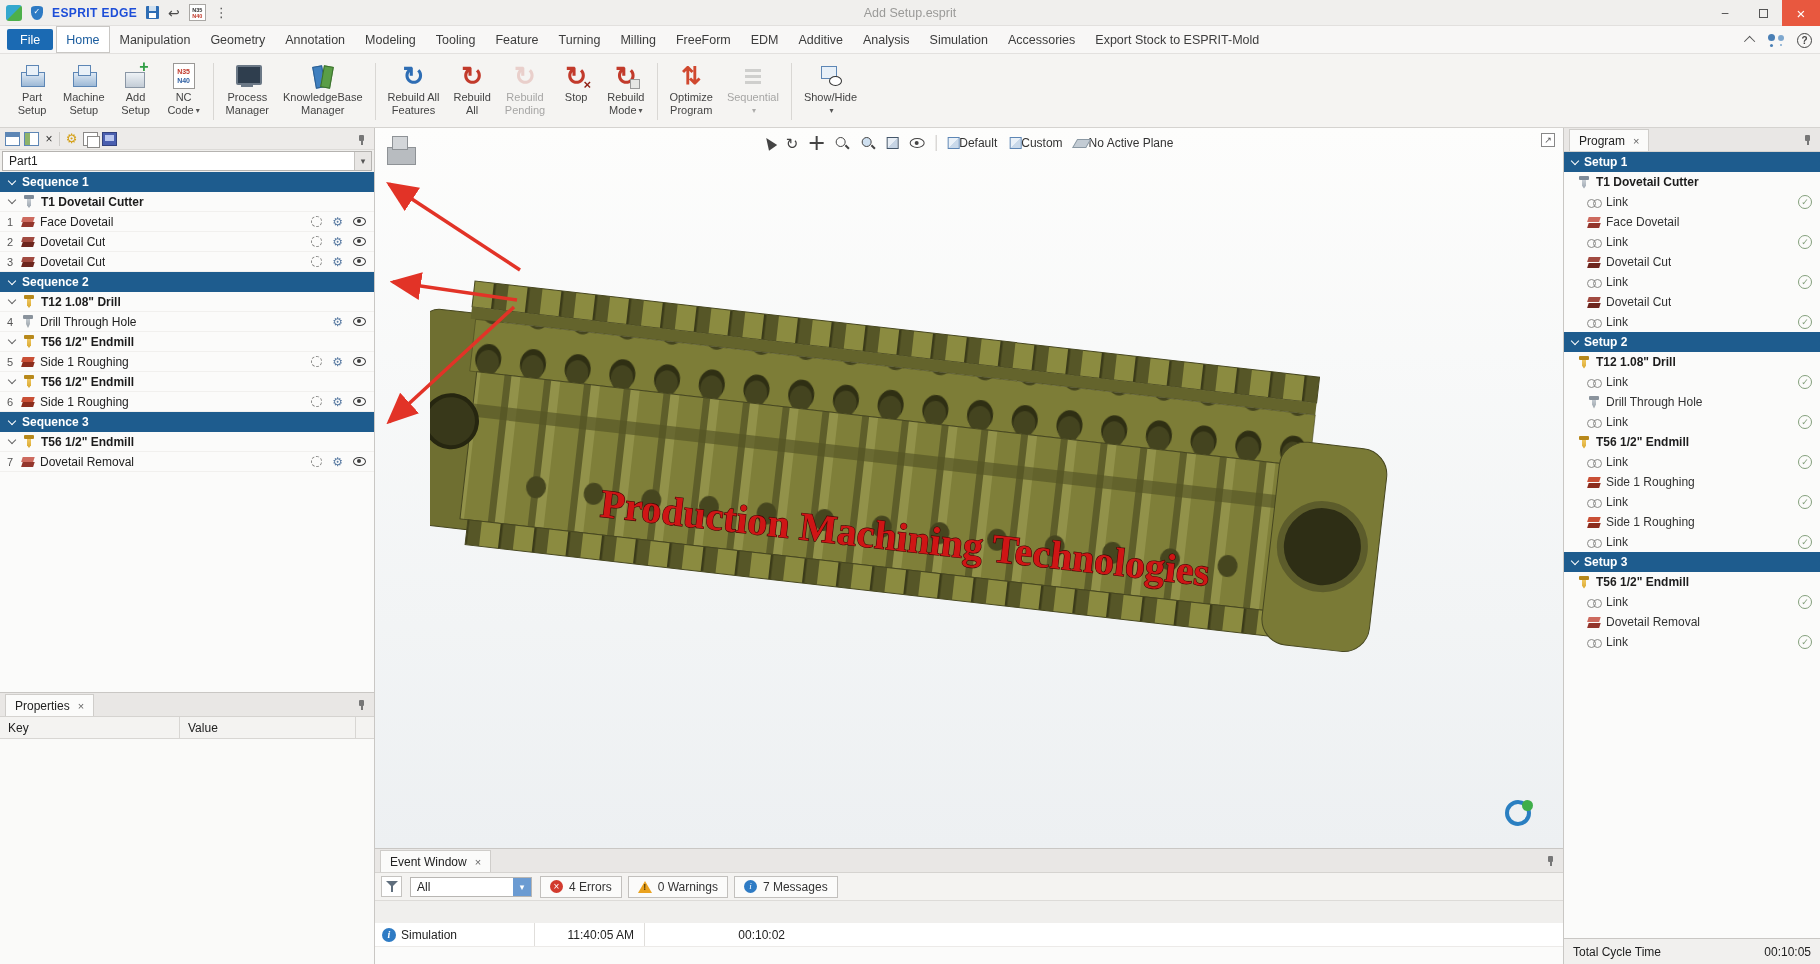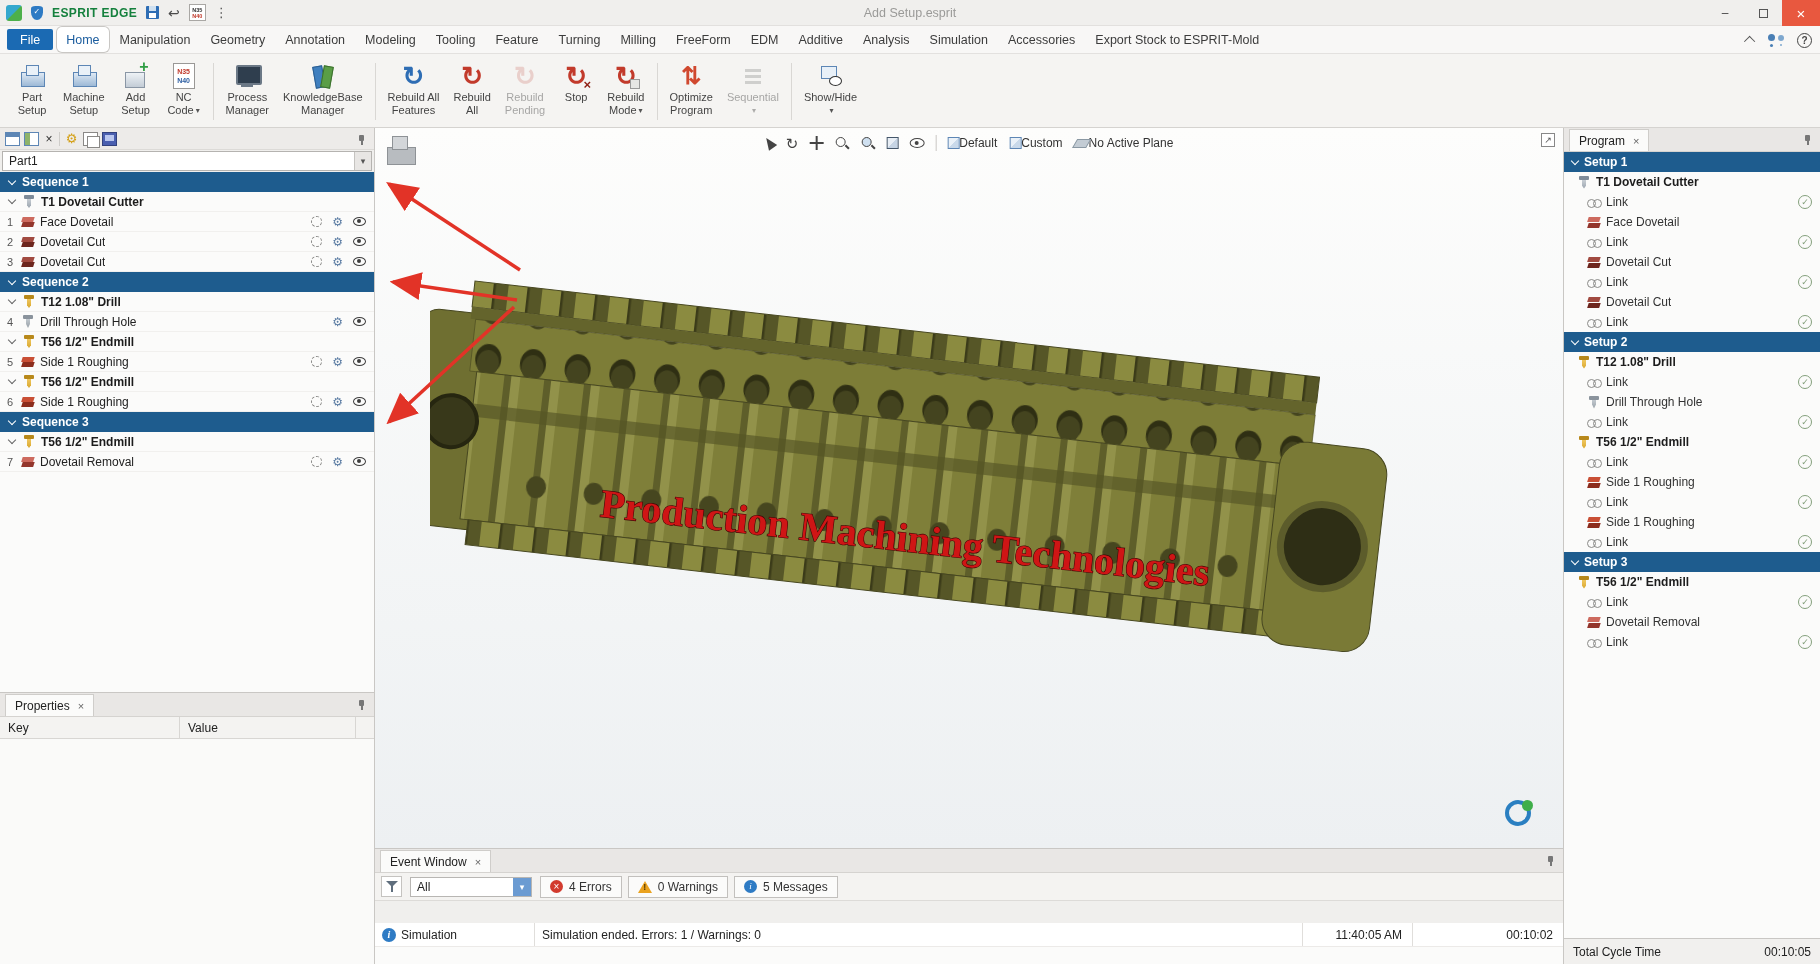--- a/index.html
+++ b/index.html
@@ -4,42 +4,42 @@
 <style>
 *{margin:0;padding:0;box-sizing:border-box;}
 html,body{width:1820px;height:964px;overflow:hidden;font-family:"Liberation Sans",sans-serif;background:#fff;-webkit-user-select:none;user-select:none;}
 #screen{position:relative;width:1820px;height:964px;background:#fff;overflow:hidden;}
 
 
 #titlebar{position:absolute;left:0;top:0;width:1820px;height:26px;background:#f0efed;border-bottom:1px solid #e2e0de;display:flex;align-items:center;padding-left:6px;gap:9px;}
 .logo{width:16px;height:16px;border-radius:3px;background:linear-gradient(135deg,#35a8ce 0 48%,#4db04a 52% 100%);flex:none;}
 .shield{width:12px;height:14px;background:#2e7bc4;border-radius:5px 5px 7px 7px/3px 3px 9px 9px;position:relative;flex:none;}
 .shield::after{content:'✓';color:#fff;font-size:8px;position:absolute;left:2.5px;top:1.5px;}
-.appname{font-size:12px;color:#15803d;letter-spacing:.4px;font-weight:bold;}
+.appname{font-size:12px;color:#1d4ed8;letter-spacing:.4px;font-weight:bold;}
 .save{width:13px;height:13px;background:#2e6db4;position:relative;border-radius:1px;flex:none;}
 .save::before{content:'';position:absolute;left:3px;top:0;width:7px;height:5px;background:#cfe0f0;}
 .save::after{content:'';position:absolute;left:3px;bottom:1px;width:7px;height:5px;background:#fff;}
 .undo{font-size:14px;color:#4a4a4a;line-height:1;}
 .tb-nc{width:17px;height:17px;border:1px solid #a9a7a4;background:#fff;display:flex;flex-direction:column;align-items:center;justify-content:center;flex:none;}
 .tb-nc span{font-size:5.5px;line-height:6px;font-weight:bold;}
 .tb-nc .n1{color:#333;}
 .tb-nc .n2{color:#c0392b;}
 .tb-dots{font-size:13px;color:#555;}
 .tb-title{position:absolute;left:0;right:0;top:0;height:26px;display:flex;align-items:center;justify-content:center;font-size:12.5px;color:#9a9a98;pointer-events:none;}
 .winbtns{position:absolute;right:0;top:0;height:26px;display:flex;}
 .winbtn{width:38px;height:26px;display:flex;align-items:center;justify-content:center;font-size:12px;color:#444;}
 .winbtn.max span{width:9px;height:9px;border:1px solid #555;display:block;}
 .winbtn.close{background:#e8583f;color:#fff;font-size:15px;}
 
 
 #menubar{position:absolute;left:0;top:26px;width:1820px;height:28px;background:#f8f7f6;border-bottom:1px solid #e3e1df;display:flex;align-items:stretch;padding-left:4px;}
 .mtabs{display:flex;align-items:stretch;}
 .menutab{display:flex;align-items:center;padding:0 10px;font-size:12.5px;color:#3c3c3c;white-space:nowrap;}
 .menutab.file{background:#1b6ab3;color:#fff;margin:3px 3px;border-radius:2px;padding:0 13px;}
-.menutab.active{background:#fff;box-shadow:inset 0 0 0 1px #c9c7c4;color:#1a5c9e;border-radius:6px;}
+.menutab.active{background:#fff;box-shadow:inset 0 0 0 1px #c9c7c4;color:#1a5c9e;}
 .menu-right{position:absolute;right:8px;top:26px;height:28px;display:flex;align-items:center;gap:12px;}
 .mr-collapse{width:8px;height:8px;border-left:1.6px solid #555;border-top:1.6px solid #555;transform:rotate(45deg) translateY(2px);}
 .mr-users{position:relative;width:18px;height:13px;}
 .mr-users::before{content:'';position:absolute;left:1px;top:0;width:7px;height:7px;border-radius:50%;background:#4a7fb5;box-shadow:0 8px 0 -2px #4a7fb5;}
 .mr-users::after{content:'';position:absolute;right:1px;top:1px;width:6px;height:6px;border-radius:50%;background:#7fa8cf;box-shadow:0 7px 0 -2px #7fa8cf;}
 .mr-help{width:15px;height:15px;border-radius:50%;border:1.4px solid #444;color:#444;font-size:10px;font-weight:bold;display:flex;align-items:center;justify-content:center;}
 
 
 #ribbon{position:absolute;left:0;top:54px;width:1820px;height:74px;background:#f5f4f2;border-bottom:1px solid #d5d3d0;display:flex;align-items:stretch;padding:3px 8px 1px;}
 .ritem.btn,.ritem.btn-dis{display:flex;flex-direction:column;align-items:center;padding:4px 7px 2px;min-width:48px;border-radius:2px;}
@@ -790,34 +790,31 @@
       <div class="badge">
             <span class="bi error"></span>
             <span>4 Errors</span>
           </div>
           <div class="badge">
             <span class="bi warning"></span>
             <span>0 Warnings</span>
           </div>
           <div class="badge">
             <span class="bi message"></span>
-            <span>5 Messages</span>
+            <span>7 Messages</span>
           </div>
         </div>
     </div>
     <div class="ew-rows">
 
     <div class="ew-row">
           <div class="ewc c-src">
             <span class="info-i">i</span>
             <span>Simulation</span>
           </div>
-          <div class="ewc c-desc">
-            <span>Simulation ended. Errors: 1 / Warnings: 0</span>
-          </div>
           <div class="ewc c-time t-right">11:40:05 AM</div>
           <div class="ewc c-sim t-right">00:10:02</div>
         </div>
       </div>
   </div>
 
   <div id="rightpanel">
     <div class="ptabbar">
       <div class="ptab">
         <span>Program</span>

